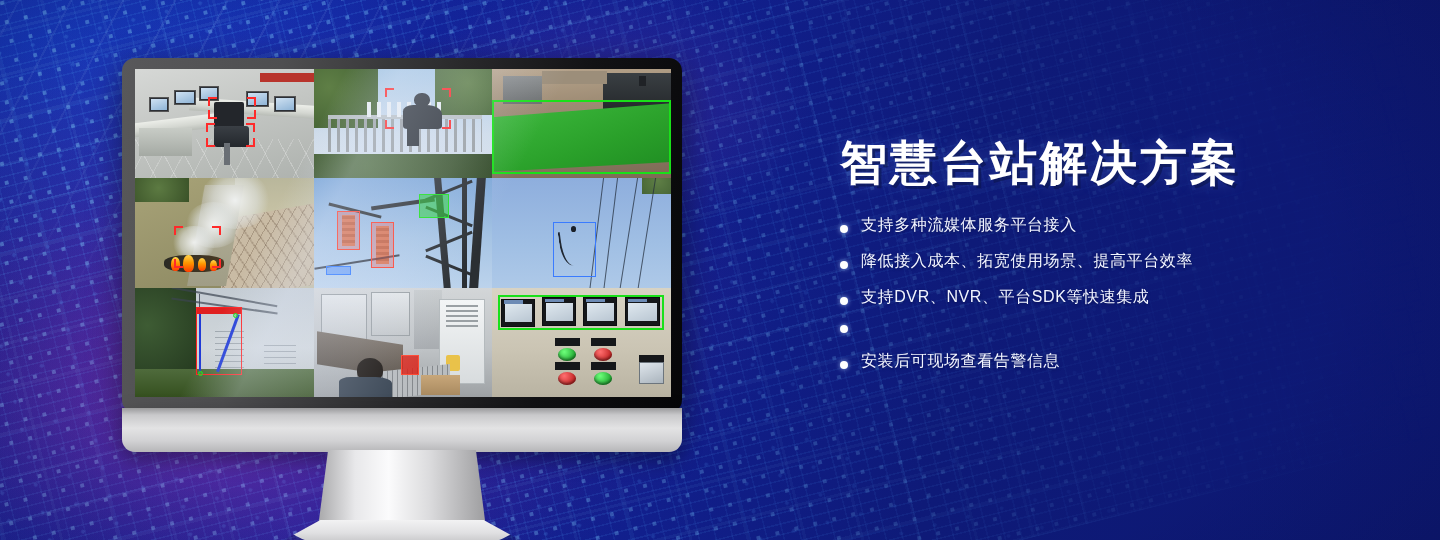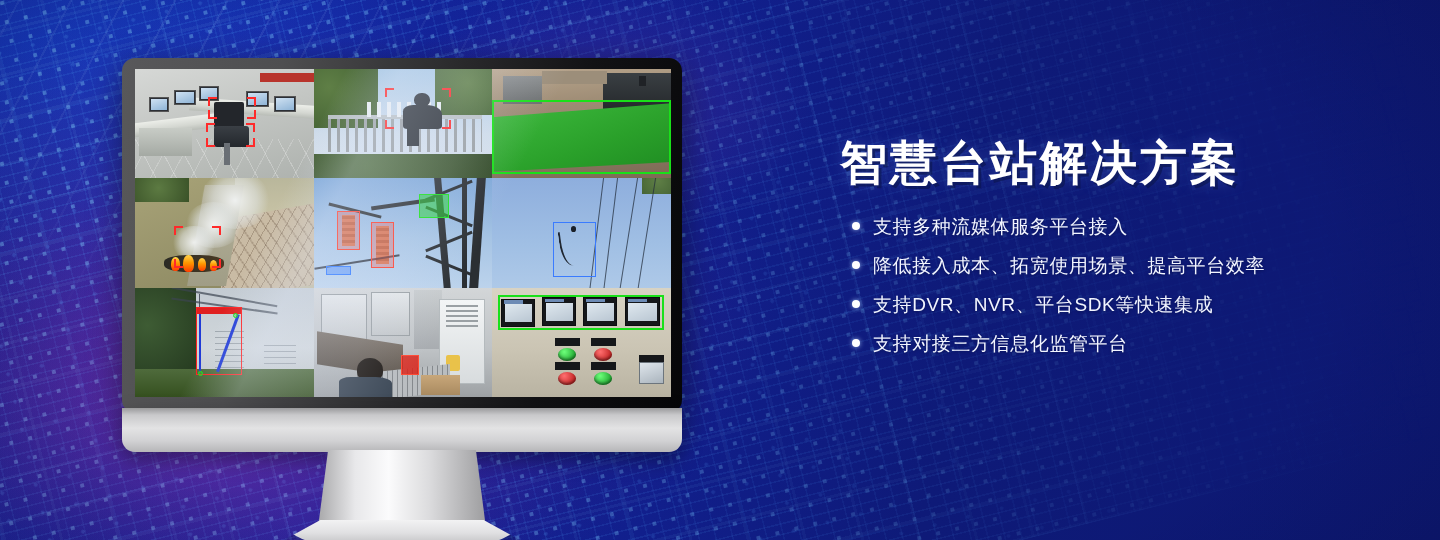--- a/index.html
+++ b/index.html
@@ -199,26 +199,25 @@
   
   #copy { position:absolute; left:840px; top:136px; width:560px; }
   #title {
     font-size:47px; font-weight:700; color:#ffffff;
     letter-spacing:3px; line-height:1.16;
     text-shadow:3px 3px 0 rgba(10,18,70,.55), 0 0 14px rgba(120,160,255,.28);
     white-space:nowrap;
   }
   ul#features { list-style:none; margin-top:26px; }
   ul#features li {
-    display:flex; align-items:center;
-    color:#f2f5ff; font-size:19px; line-height:1;
+    display:flex; align-items:flex-end;
+    color:#f2f5ff; font-size:16px; line-height:1;
     margin-bottom:20px; letter-spacing:.6px;
     text-shadow:0 1px 3px rgba(5,12,60,.6);
     white-space:nowrap;
-    margin-left:12px;
   }
   ul#features li .dot {
     width:8px; height:8px; border-radius:50%;
     background:#ffffff; margin-right:13px; flex:0 0 auto;
     box-shadow:0 0 5px rgba(180,210,255,.8);
   }
 </style>
 </head>
 <body>
 
@@ -429,18 +428,21 @@
       <li>
         <span class="dot"></span>
         <span>降低接入成本、拓宽使用场景、提高平台效率</span>
       </li>
       <li>
         <span class="dot"></span>
         <span>支持DVR、NVR、平台SDK等快速集成</span>
       </li>
       <li>
         <span class="dot"></span>
-        <span>支持对接三方信息化监管平台</span>
+      </li>
+      <li>
+        <span class="dot"></span>
+        <span>安装后可现场查看告警信息</span>
       </li>
     </ul>
   </div>
 
 </div>
 
 </body></html>

